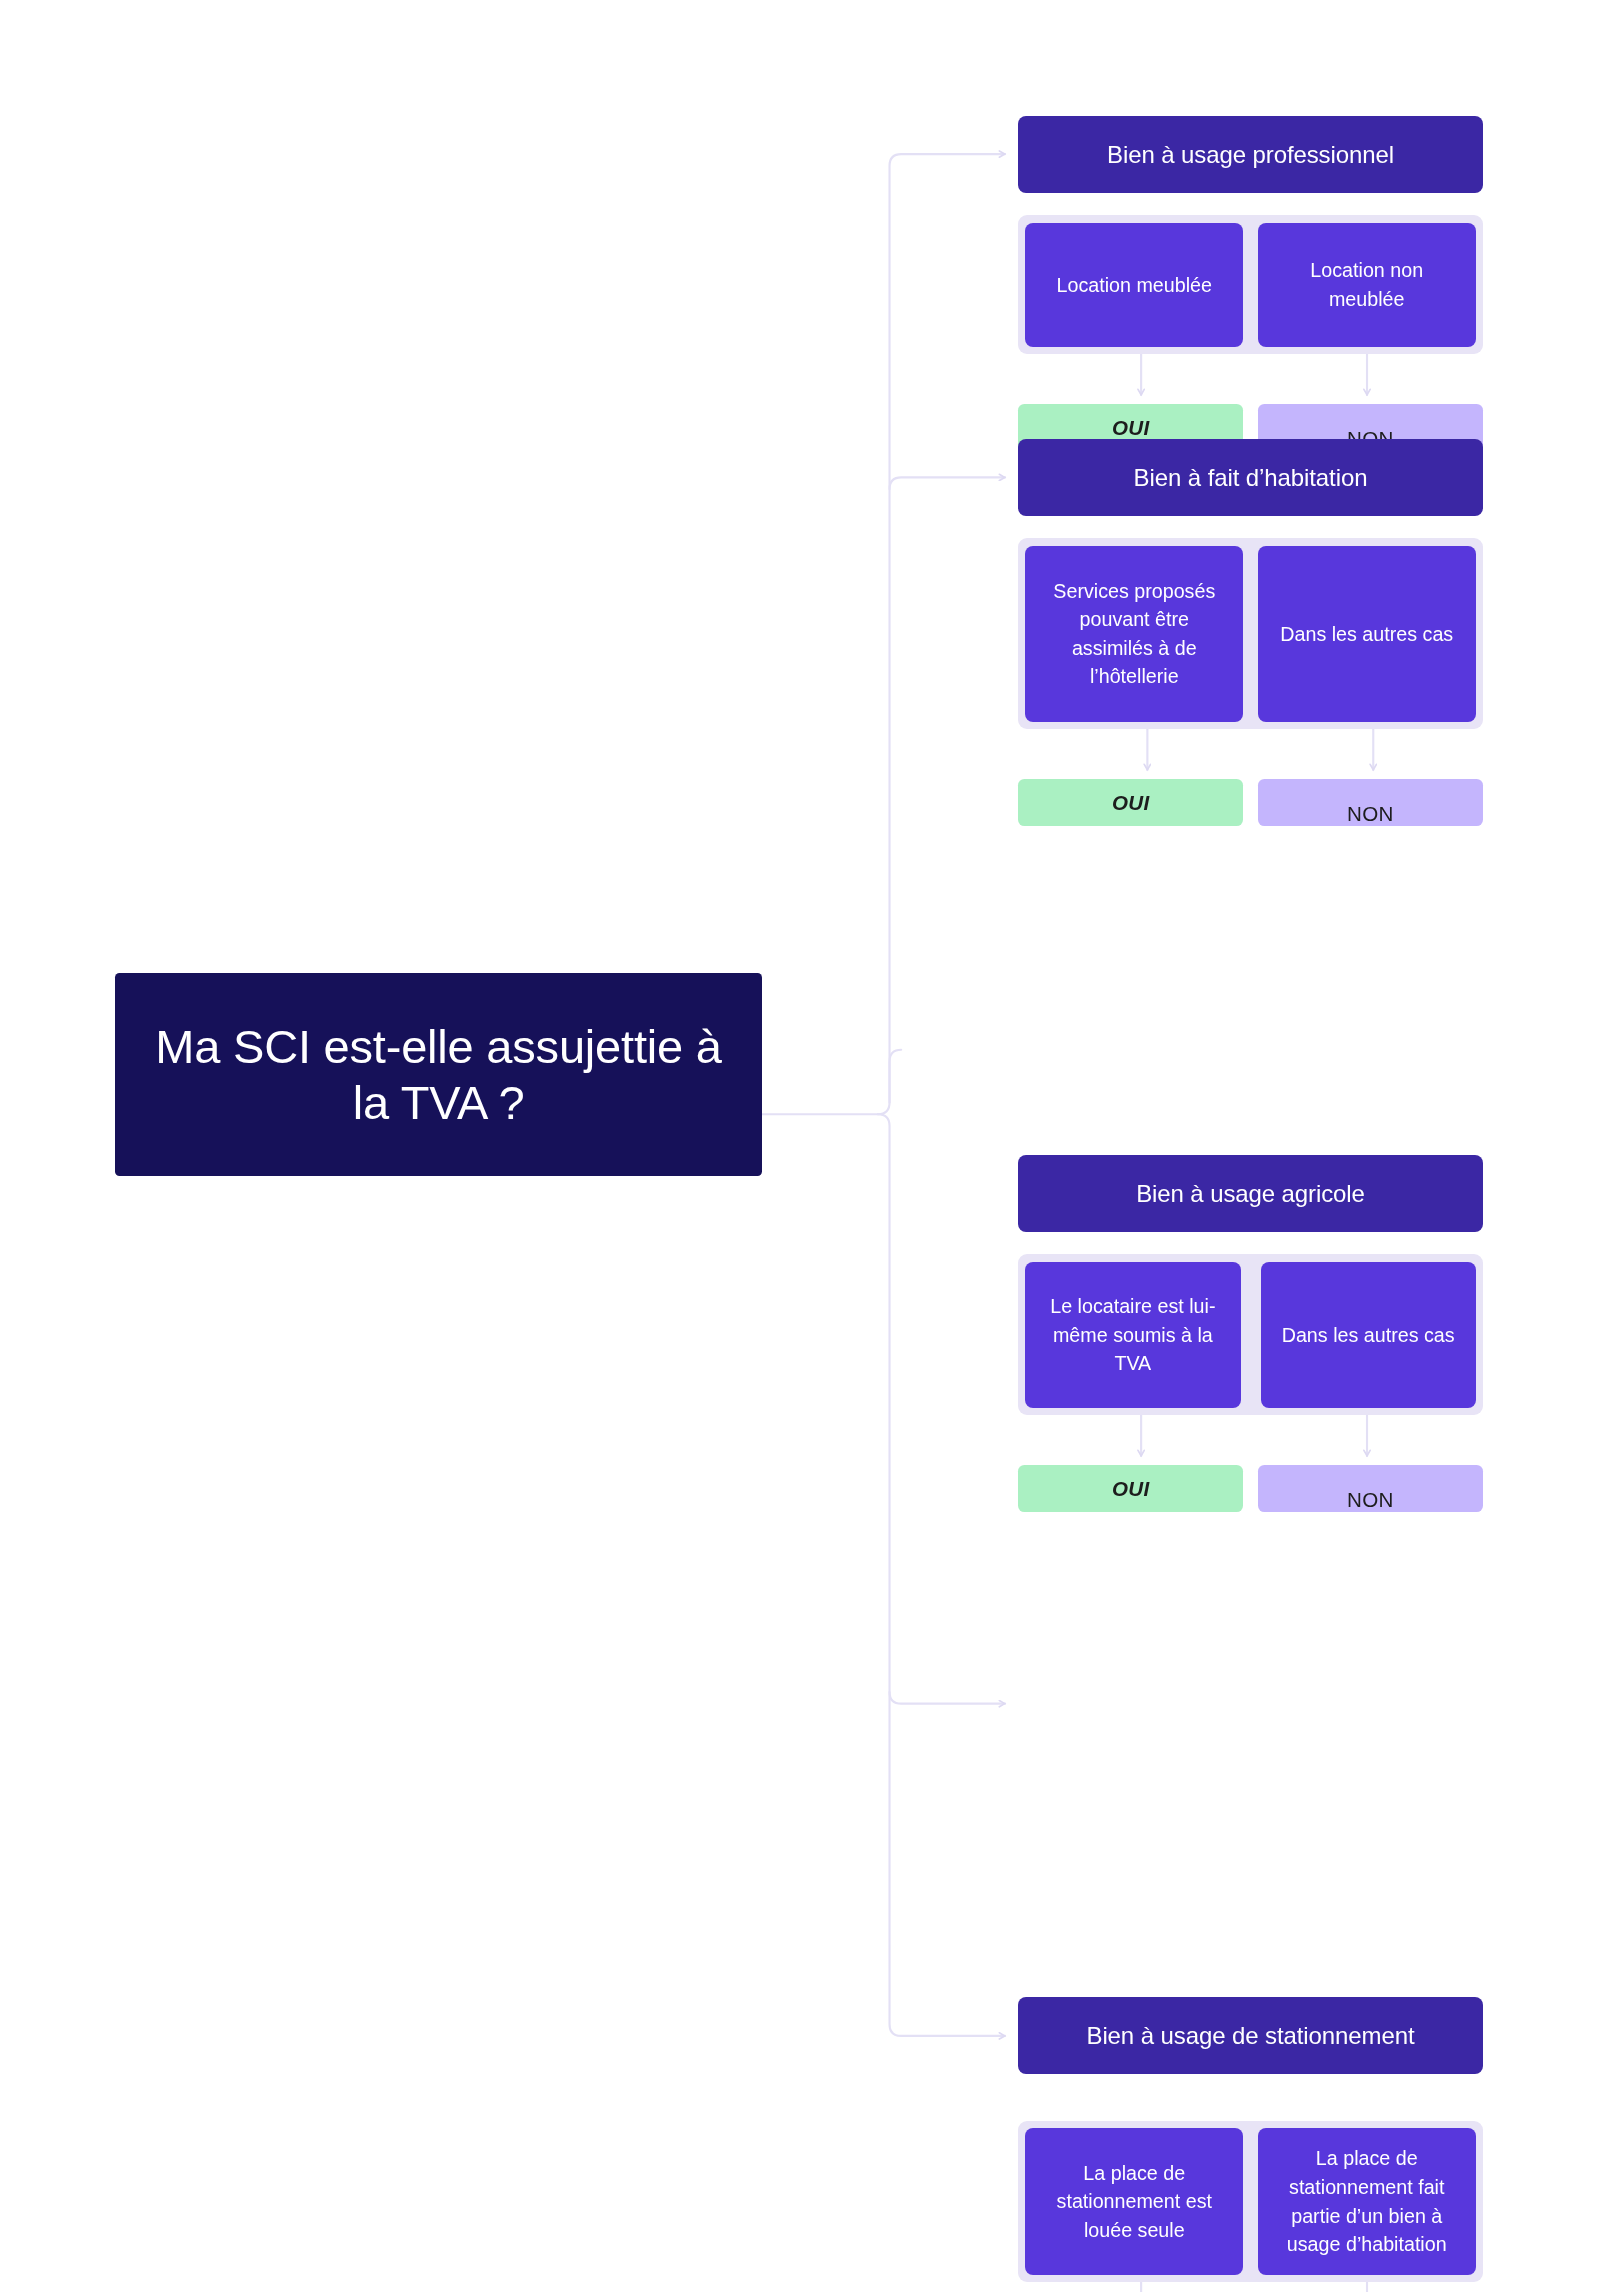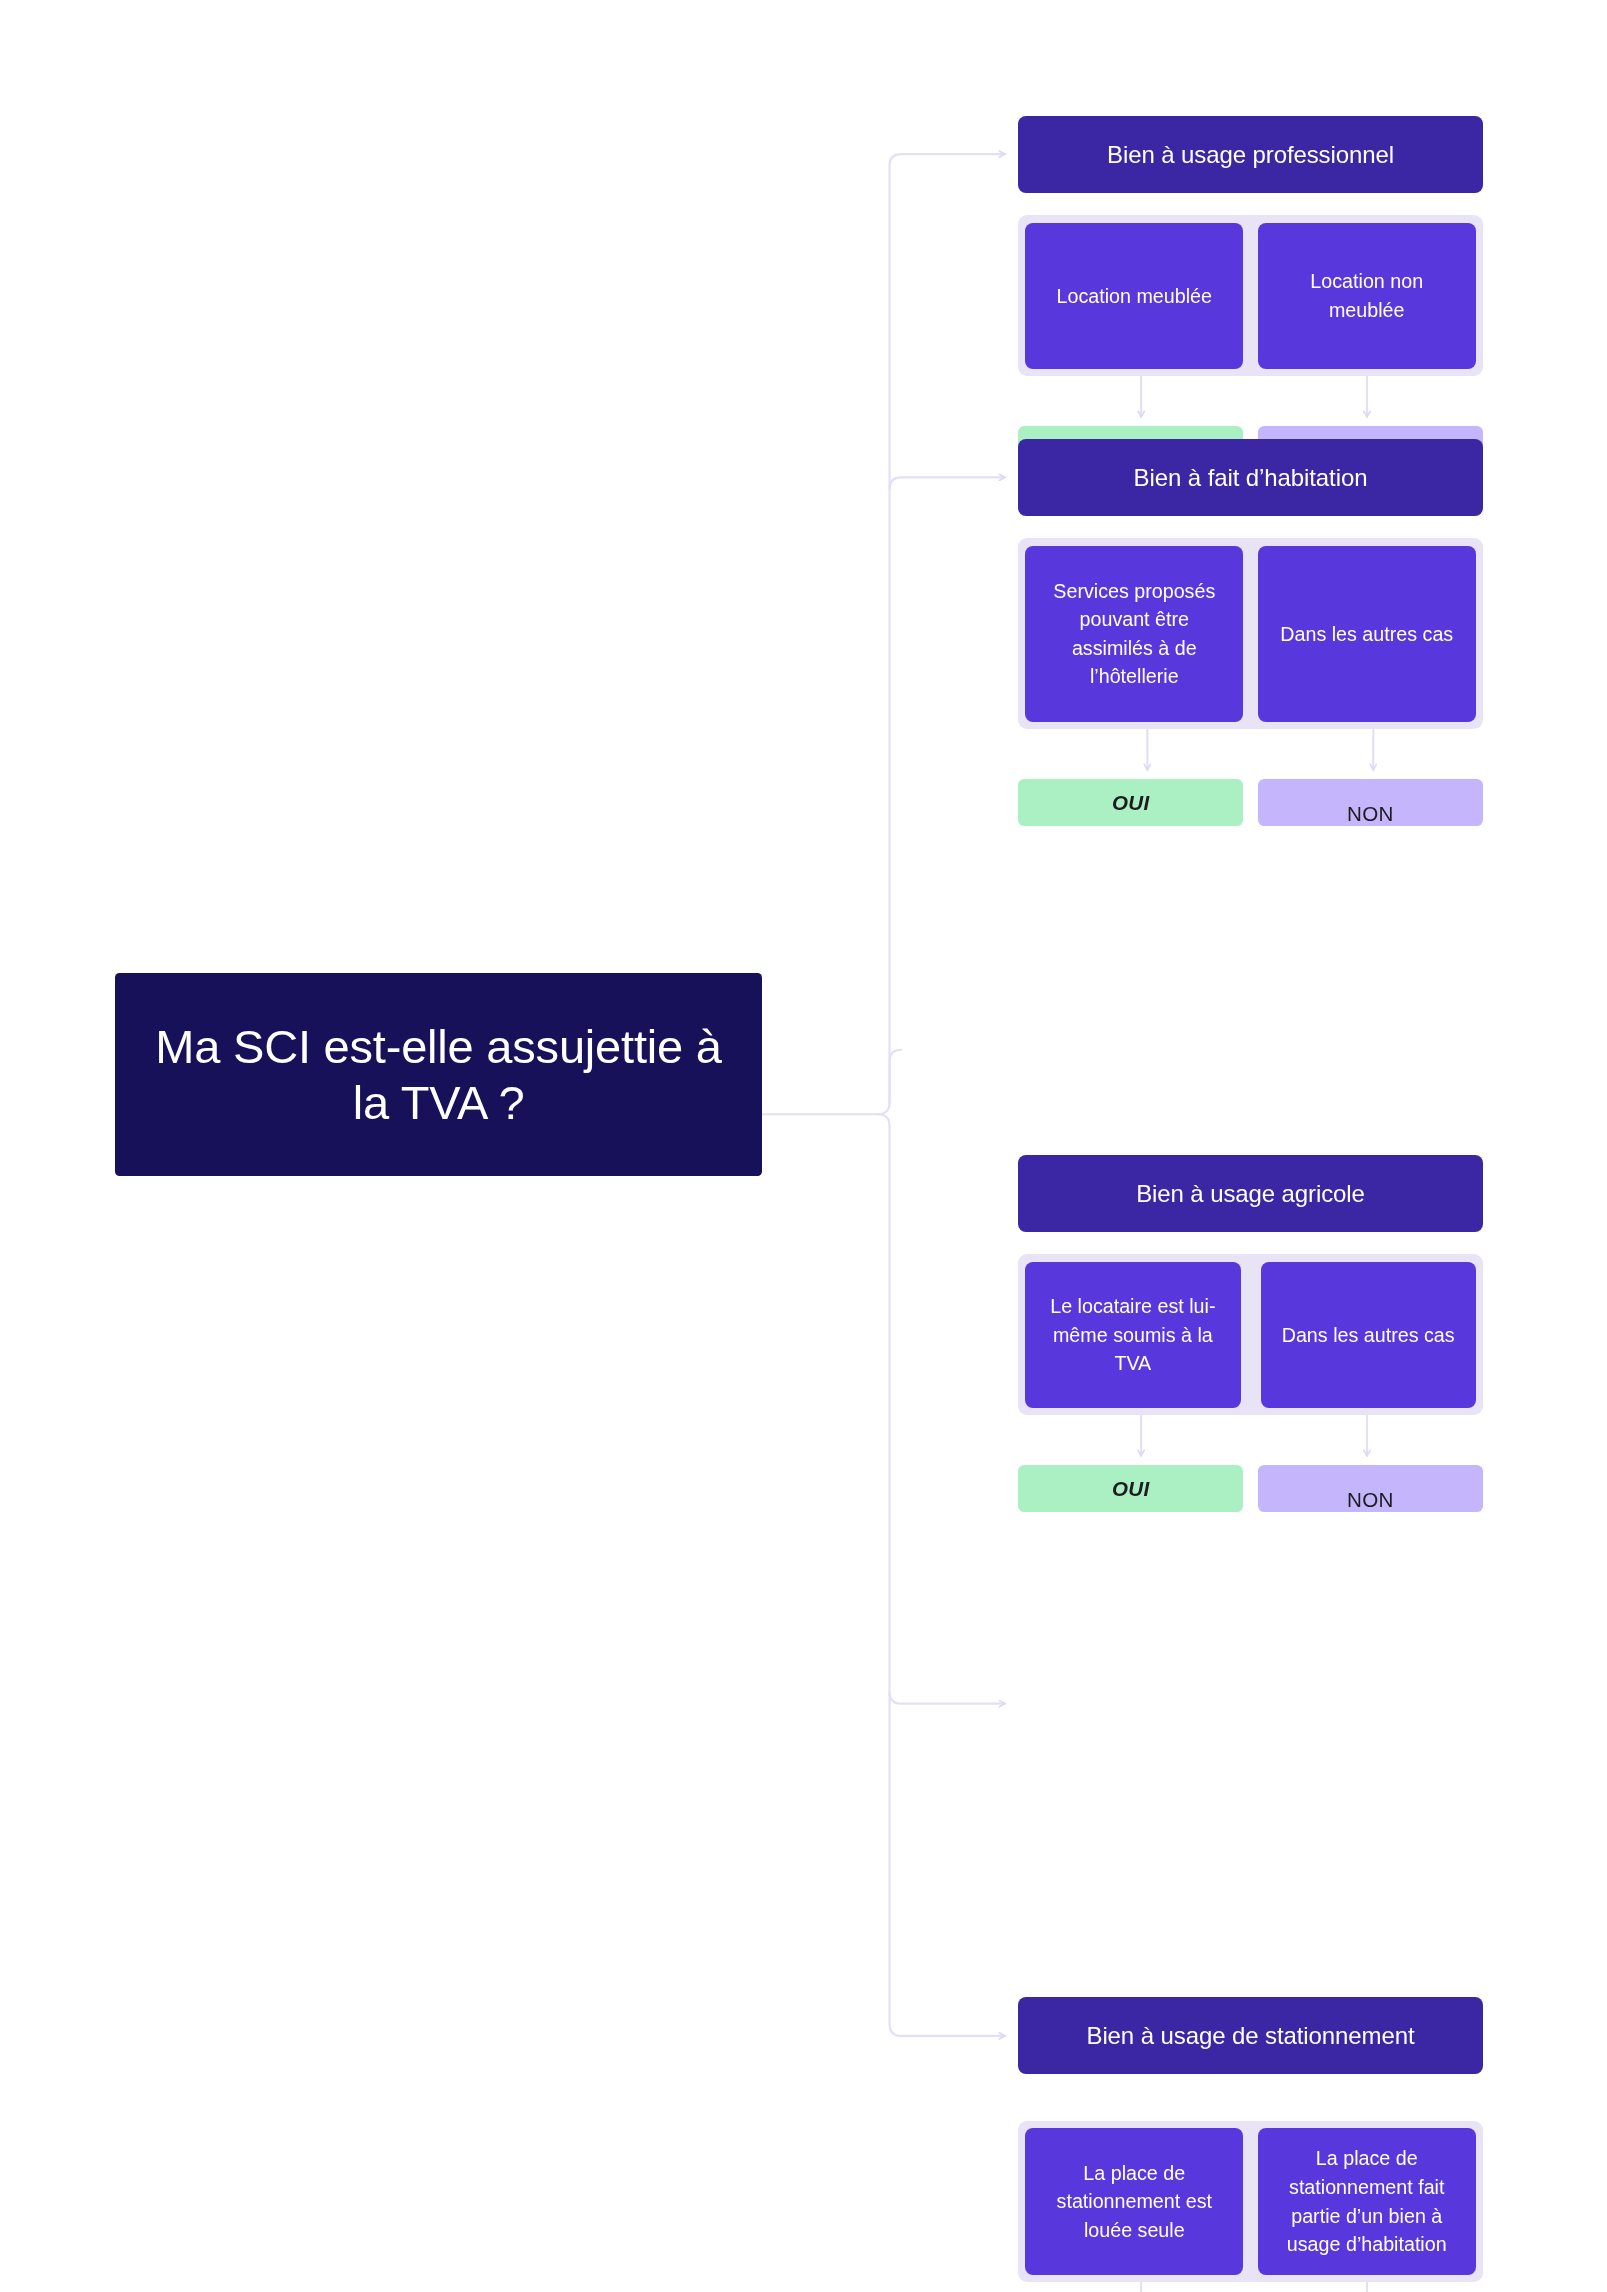--- a/index.html
+++ b/index.html
@@ -164,21 +164,21 @@
   </svg>
 
   <div class="root-node">
     <div class="root-node-label">Ma SCI est-elle assujettie à la TVA ?</div>
   </div>
 
   <div class="branch" style="top:116px;">
     <div class="branch-header">
       <div class="branch-header-label">Bien à usage professionnel</div>
     </div>
-    <div class="options-panel" style="height:161px;">
+    <div class="options-panel" style="height:139px;">
       <div class="option-box">
         <div class="option-label">Location meublée</div>
       </div>
       <div class="option-box">
         <div class="option-label">Location non meublée</div>
       </div>
     </div>
     <div style="position:relative;height:50px;">
       <svg class="down-arrows" viewBox="0 0 519 56" xmlns="http://www.w3.org/2000/svg" aria-hidden="true">
         <g fill="none" stroke="#e3e0f5" stroke-width="2.4" stroke-linecap="round">

